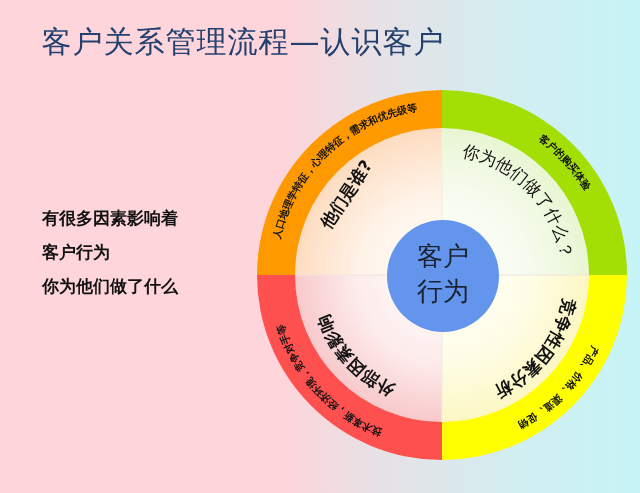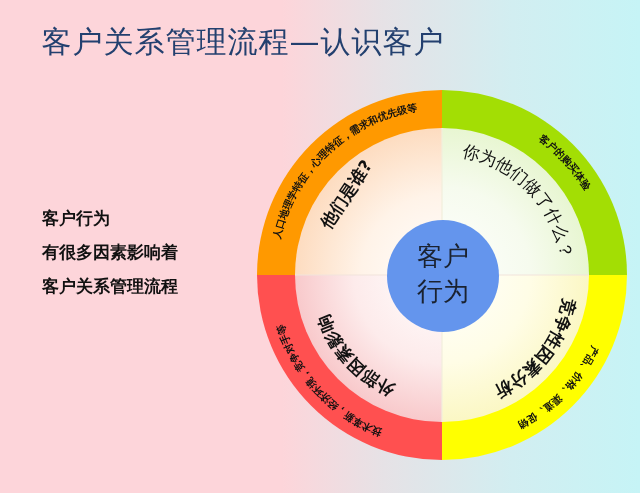--- a/index.html
+++ b/index.html
@@ -22,23 +22,23 @@
   .inner-text { font-size:17px; fill:#111; }
   .inner-text-bold { font-size:17px; font-weight:bold; fill:#111; }
   .center-text { font-size:26px; fill:#1a2230; }
 </style>
 </head>
 <body>
 
 <div class="title">客户关系管理流程—认识客户</div>
 
 <div class="side-text">
+  <div>有很多因素影响着</div>
   <div>客户行为</div>
-  <div>有很多因素影响着</div>
-  <div>客户关系管理流程</div>
+  <div>你为他们做了什么</div>
 </div>
 
 <svg class="diagram" width="640" height="493" viewBox="0 0 640 493">
   <defs>
     <radialGradient id="gTL" cx="442" cy="275" r="147" gradientUnits="userSpaceOnUse">
       <stop offset="0" stop-color="#FFFFFF"></stop>
       <stop offset="0.55" stop-color="#FFF3E8"></stop>
       <stop offset="1" stop-color="#FDDCC0"></stop>
     </radialGradient>
     <radialGradient id="gTR" cx="442" cy="275" r="147" gradientUnits="userSpaceOnUse">

